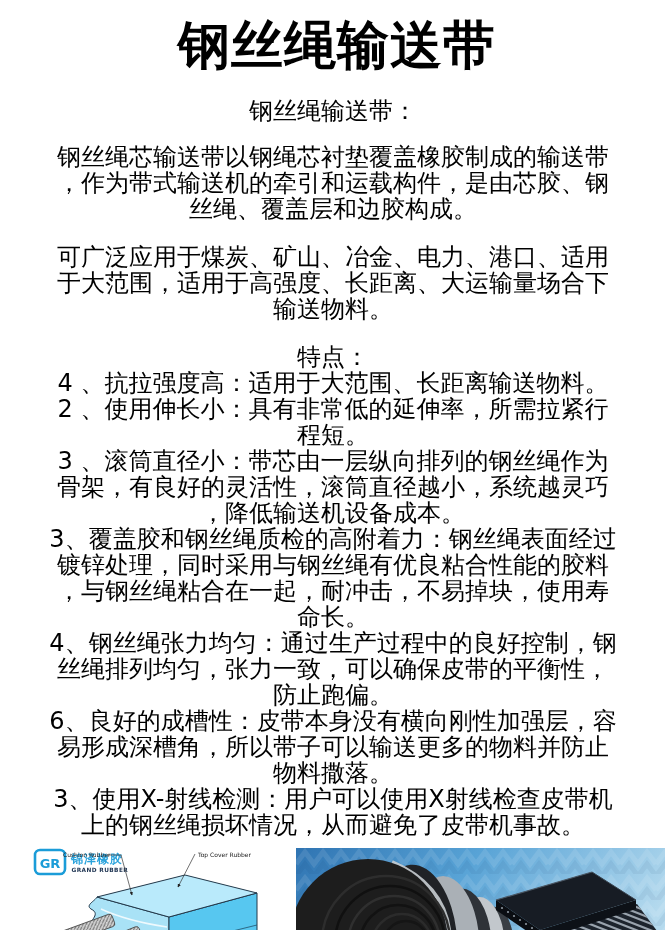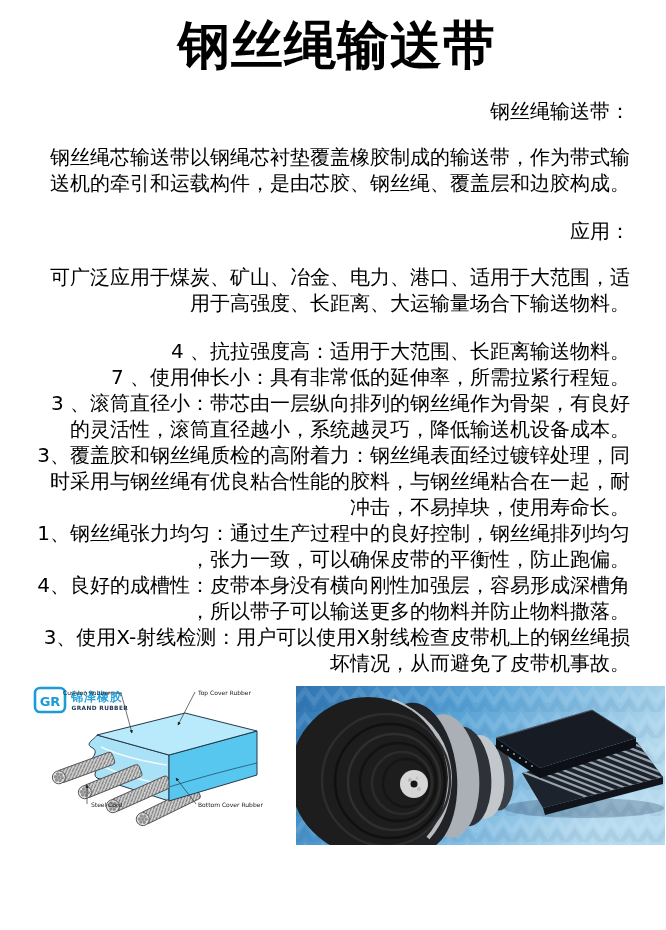--- a/index.html
+++ b/index.html
@@ -16,24 +16,24 @@
   h1.title {
     font-size: 52px;
     font-weight: 700;
     text-align: center;
     margin: 14px 0 22px 0;
     line-height: 1.2;
     letter-spacing: 1px;
     padding-left: 8px;
   }
   .content {
-    padding: 0 36px;
-    font-size: 20px;
+    padding: 0 48px;
+    font-size: 24px;
     line-height: 26px;
-    text-align: right;
+    text-align: center;
     line-break: anywhere;
     word-break: break-all;
   }
   .content p { margin: 0; }
   p.section-label { margin-bottom: 20px; }
   p.body-par { margin-bottom: 22px; }
   p.features-label { margin-bottom: 0; }
   p.feature { margin: 0; }
   .figures {
     margin-top: 9px;
@@ -57,30 +57,30 @@
 <body>
 
 <div class="page">
 
   <h1 class="title">钢丝绳输送带</h1>
 
   <div class="content">
     <p class="section-label">钢丝绳输送带：</p>
     <p class="body-par"> 钢丝绳芯输送带以钢绳芯衬垫覆盖橡胶制成的输送带，作为带式输送机的牵引和运载构件，是由芯胶、钢丝绳、覆盖层和边胶构成。</p>
 
-    <p class="section-label">应用：</p>
     <p class="body-par"> 可广泛应用于煤炭、矿山、冶金、电力、港口、适用于大范围，适用于高强度、长距离、大运输量场合下输送物料。</p>
 
+    <p class="features-label">特点：</p>
     <div>
       <p class="feature">4 、抗拉强度高：适用于大范围、长距离输送物料。</p>
-      <p class="feature">7 、使用伸长小：具有非常低的延伸率，所需拉紧行程短。</p>
+      <p class="feature">2 、使用伸长小：具有非常低的延伸率，所需拉紧行程短。</p>
       <p class="feature">3 、滚筒直径小：带芯由一层纵向排列的钢丝绳作为骨架，有良好的灵活性，滚筒直径越小，系统越灵巧，降低输送机设备成本。</p>
       <p class="feature">3、覆盖胶和钢丝绳质检的高附着力：钢丝绳表面经过镀锌处理，同时采用与钢丝绳有优良粘合性能的胶料，与钢丝绳粘合在一起，耐冲击，不易掉块，使用寿命长。</p>
-      <p class="feature">1、钢丝绳张力均匀：通过生产过程中的良好控制，钢丝绳排列均匀，张力一致，可以确保皮带的平衡性，防止跑偏。</p>
-      <p class="feature">4、良好的成槽性：皮带本身没有横向刚性加强层，容易形成深槽角，所以带子可以输送更多的物料并防止物料撒落。</p>
+      <p class="feature">4、钢丝绳张力均匀：通过生产过程中的良好控制，钢丝绳排列均匀，张力一致，可以确保皮带的平衡性，防止跑偏。</p>
+      <p class="feature">6、良好的成槽性：皮带本身没有横向刚性加强层，容易形成深槽角，所以带子可以输送更多的物料并防止物料撒落。</p>
       <p class="feature">3、使用X-射线检测：用户可以使用X射线检查皮带机上的钢丝绳损坏情况，从而避免了皮带机事故。</p>
     </div>
   </div>
 
   <div class="figures">
 
     <svg class="fig-diagram" viewBox="0 0 243 160">
       <defs>
         <pattern id="cordHatch" width="4" height="4" patternUnits="userSpaceOnUse">
           <rect width="4" height="4" fill="#d6d6d6"></rect>

